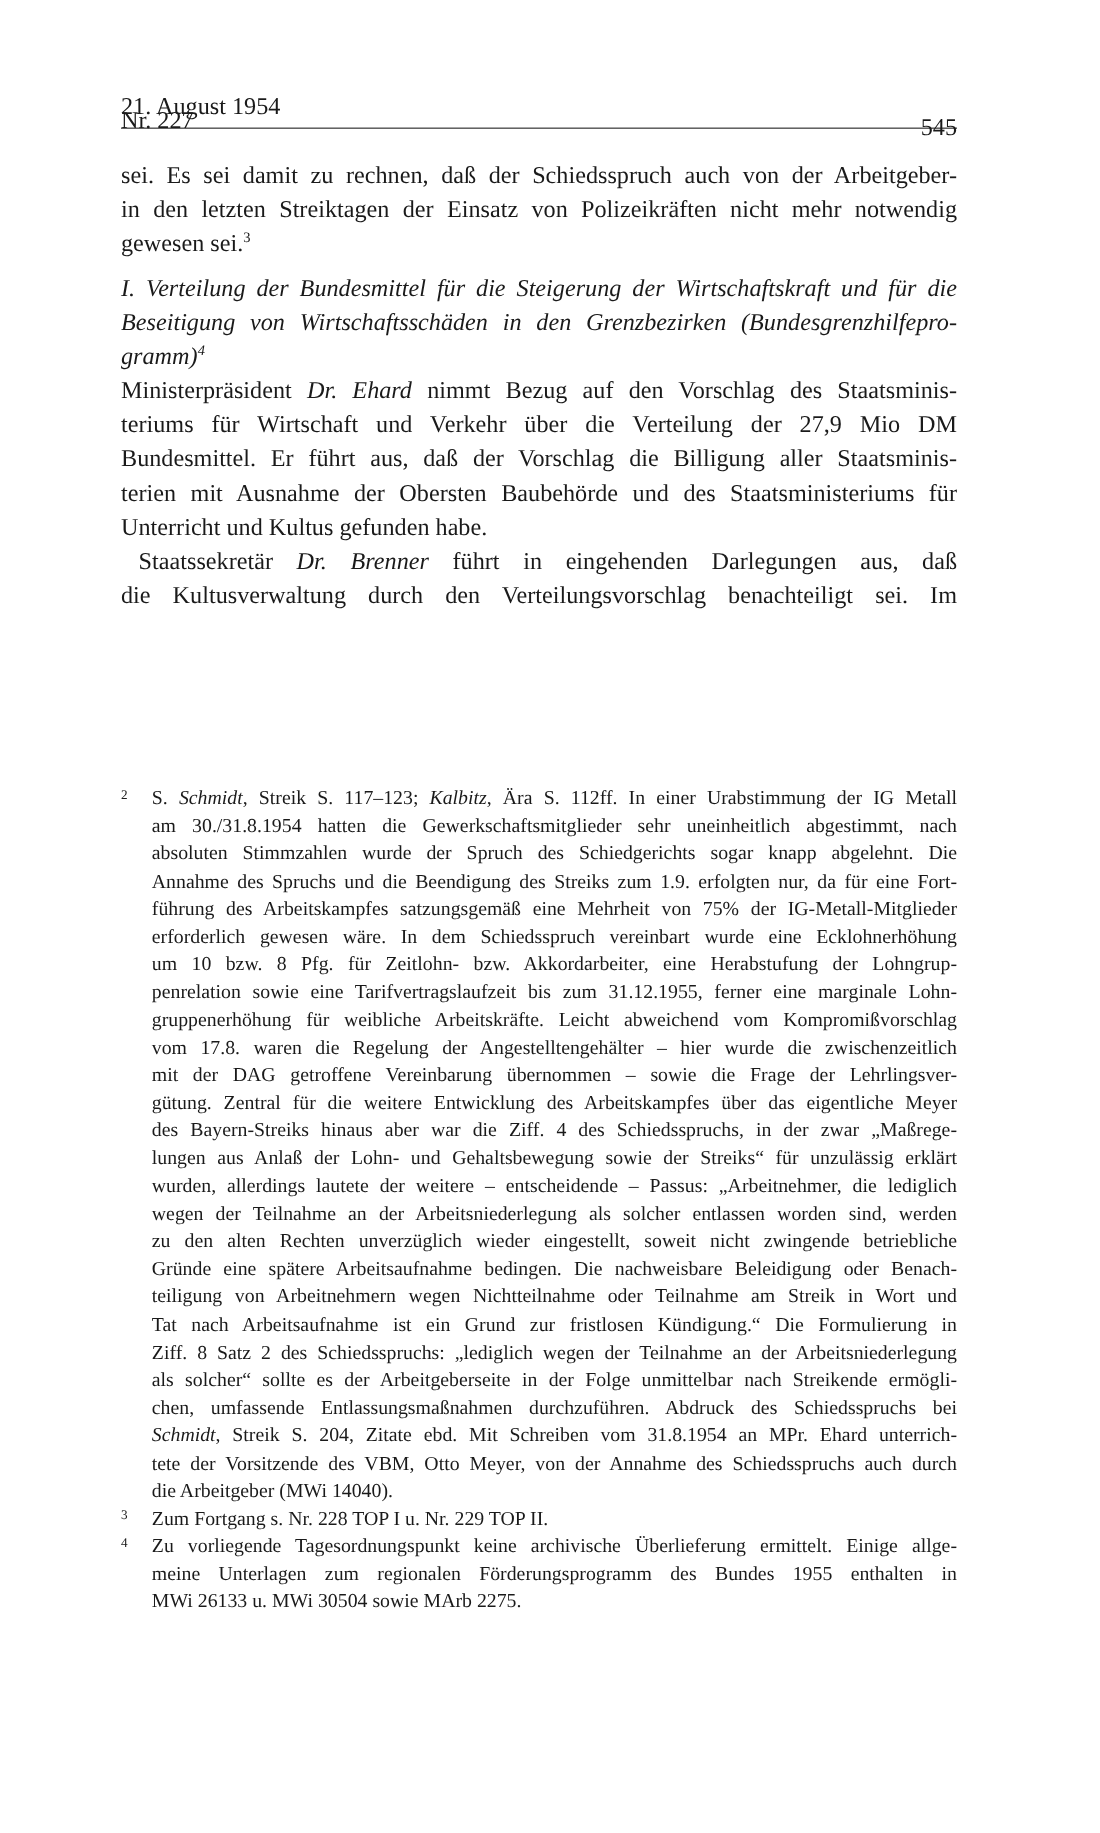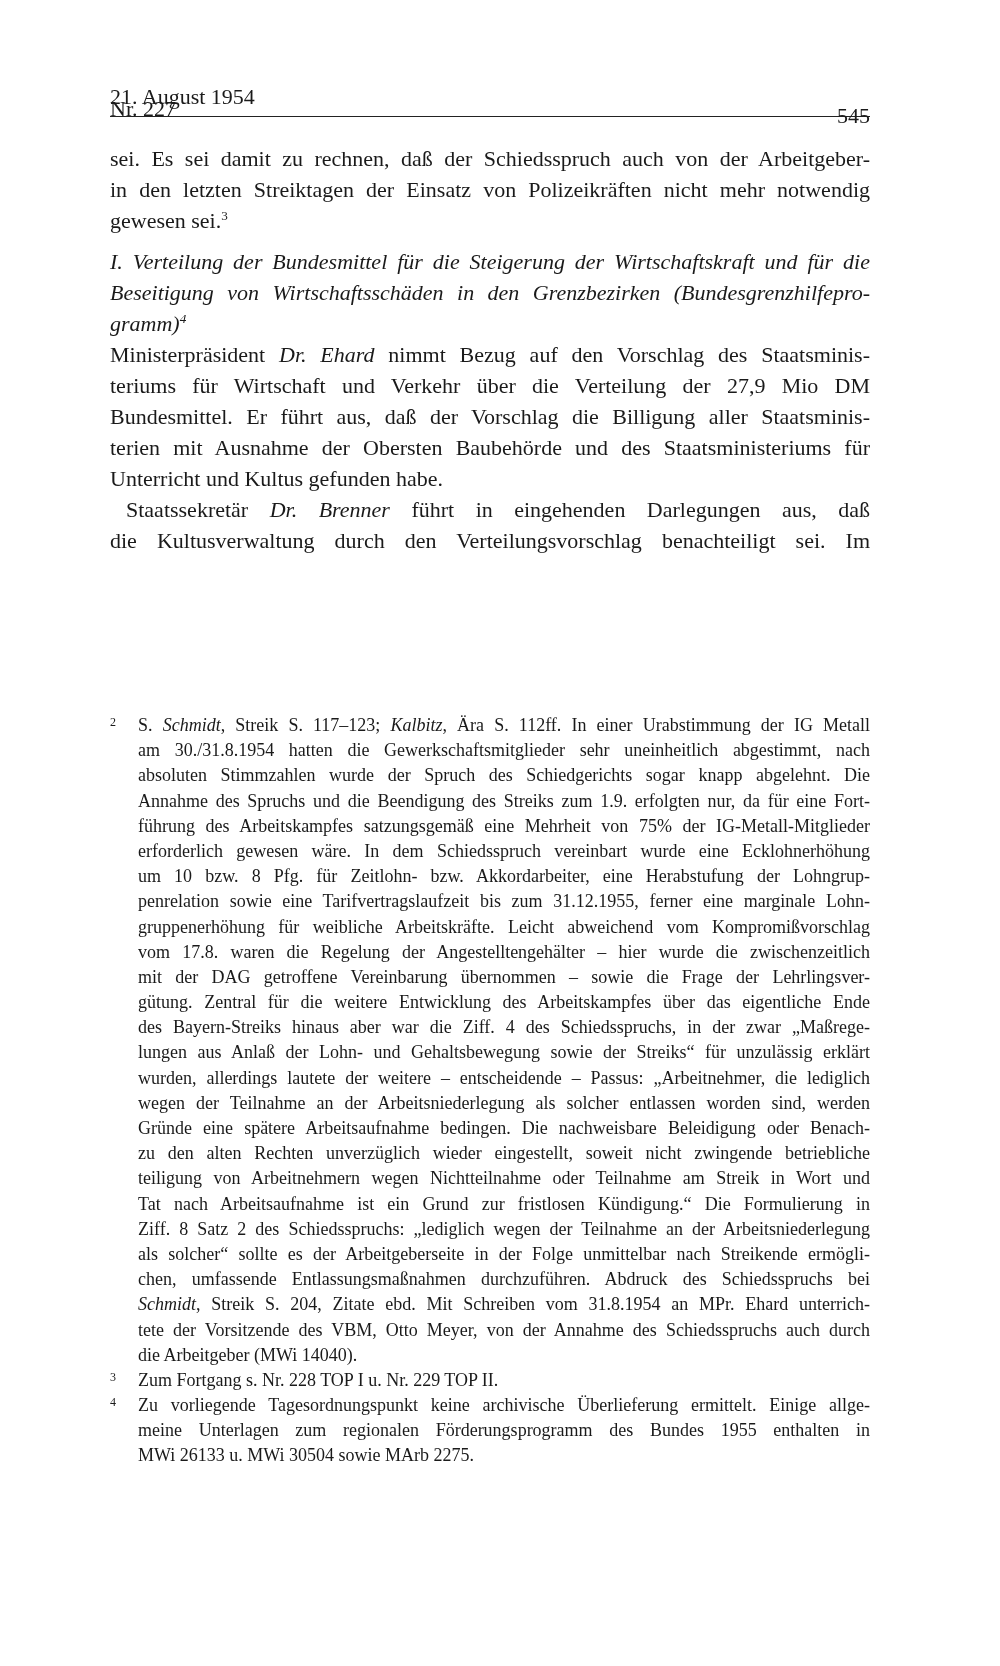--- a/index.html
+++ b/index.html
@@ -69,27 +69,27 @@
         <span class="line">am 30./31.8.1954 hatten die Gewerkschaftsmitglieder sehr uneinheitlich abgestimmt, nach</span>
         <span class="line">absoluten Stimmzahlen wurde der Spruch des Schiedgerichts sogar knapp abgelehnt. Die</span>
         <span class="line">Annahme des Spruchs und die Beendigung des Streiks zum 1.9. erfolgten nur, da für eine Fort-</span>
         <span class="line">führung des Arbeitskampfes satzungsgemäß eine Mehrheit von 75% der IG-Metall-Mitglieder</span>
         <span class="line">erforderlich gewesen wäre. In dem Schiedsspruch vereinbart wurde eine Ecklohnerhöhung</span>
         <span class="line">um 10 bzw. 8 Pfg. für Zeitlohn- bzw. Akkordarbeiter, eine Herabstufung der Lohngrup-</span>
         <span class="line">penrelation sowie eine Tarifvertragslaufzeit bis zum 31.12.1955, ferner eine marginale Lohn-</span>
         <span class="line">gruppenerhöhung für weibliche Arbeitskräfte. Leicht abweichend vom Kompromißvorschlag</span>
         <span class="line">vom 17.8. waren die Regelung der Angestelltengehälter – hier wurde die zwischenzeitlich</span>
         <span class="line">mit der DAG getroffene Vereinbarung übernommen – sowie die Frage der Lehrlingsver-</span>
-        <span class="line">gütung. Zentral für die weitere Entwicklung des Arbeitskampfes über das eigentliche Ende</span>
+        <span class="line">gütung. Zentral für die weitere Entwicklung des Arbeitskampfes über das eigentliche Meyer</span>
         <span class="line">des Bayern-Streiks hinaus aber war die Ziff. 4 des Schiedsspruchs, in der zwar „Maßrege-</span>
         <span class="line">lungen aus Anlaß der Lohn- und Gehaltsbewegung sowie der Streiks“ für unzulässig erklärt</span>
         <span class="line">wurden, allerdings lautete der weitere – entscheidende – Passus: „Arbeitnehmer, die lediglich</span>
         <span class="line">wegen der Teilnahme an der Arbeitsniederlegung als solcher entlassen worden sind, werden</span>
+        <span class="line">zu den alten Rechten unverzüglich wieder eingestellt, soweit nicht zwingende betriebliche</span>
         <span class="line">Gründe eine spätere Arbeitsaufnahme bedingen. Die nachweisbare Beleidigung oder Benach-</span>
-        <span class="line">zu den alten Rechten unverzüglich wieder eingestellt, soweit nicht zwingende betriebliche</span>
         <span class="line">teiligung von Arbeitnehmern wegen Nichtteilnahme oder Teilnahme am Streik in Wort und</span>
         <span class="line">Tat nach Arbeitsaufnahme ist ein Grund zur fristlosen Kündigung.“ Die Formulierung in</span>
         <span class="line">Ziff. 8 Satz 2 des Schiedsspruchs: „lediglich wegen der Teilnahme an der Arbeitsniederlegung</span>
         <span class="line">als solcher“ sollte es der Arbeitgeberseite in der Folge unmittelbar nach Streikende ermögli-</span>
         <span class="line">chen, umfassende Entlassungsmaßnahmen durchzuführen. Abdruck des Schiedsspruchs bei</span>
         <span class="line"><em>Schmidt</em>, Streik S. 204, Zitate ebd. Mit Schreiben vom 31.8.1954 an MPr. Ehard unterrich-</span>
         <span class="line">tete der Vorsitzende des VBM, Otto Meyer, von der Annahme des Schiedsspruchs auch durch</span>
         <span class="line last">die Arbeitgeber (MWi 14040).</span>
       </div>
       <div class="fn">

